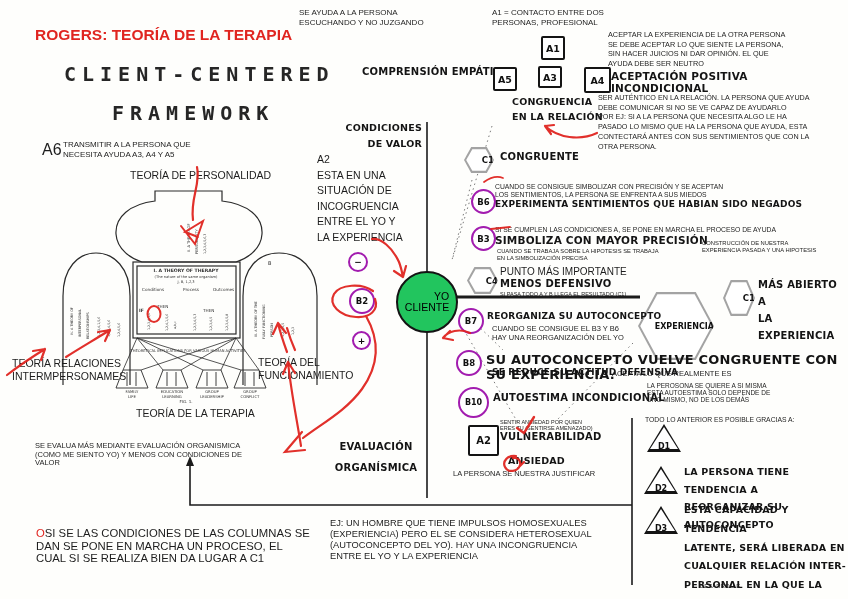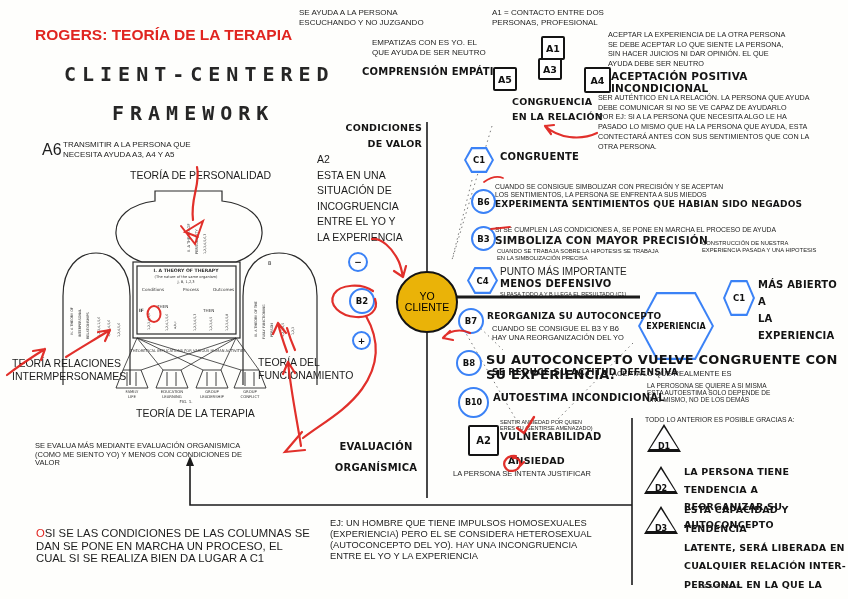--- a/index.html
+++ b/index.html
@@ -8,35 +8,35 @@
   .t{position:absolute;white-space:pre-line;color:#1d1d1d;}
   .pr{font-family:"Liberation Sans",sans-serif;}
   .hw{font-family:"DejaVu Sans",sans-serif;font-weight:700;letter-spacing:.2px;color:#141414;}
   .sk{font-family:"DejaVu Sans Mono",monospace;font-weight:700;color:#262626;}
   .red{color:#e02520;}
   svg.layer{position:absolute;left:0;top:0;z-index:1;}
   svg.overlay{position:absolute;left:0;top:0;z-index:3;pointer-events:none;}
   .t,.box,.circ,.hex,.tri{z-index:2;}
   .box{position:absolute;border:2px solid #141414;background:#fff;display:flex;align-items:center;
        justify-content:center;font:700 9.5px "DejaVu Sans",sans-serif;border-radius:2px;color:#111;}
-  .circ{position:absolute;border:2px solid #3b82f6;border-radius:50%;background:#fff;display:flex;
+  .circ{position:absolute;border:2px solid #a21caf;border-radius:50%;background:#fff;display:flex;
         align-items:center;justify-content:center;font:700 8.5px "DejaVu Sans",sans-serif;color:#111;}
-  .hex{position:absolute;background:#3b82f6;display:flex;align-items:center;justify-content:center;
+  .hex{position:absolute;background:#a3a3a3;display:flex;align-items:center;justify-content:flex-end;
        clip-path:polygon(24% 0,76% 0,100% 50%,76% 100%,24% 100%,0 50%);}
   .hex::before{content:"";position:absolute;inset:2.2px;background:#fff;
        clip-path:polygon(24% 0,76% 0,100% 50%,76% 100%,24% 100%,0 50%);}
   .hex>span{position:relative;font:700 8.5px "DejaVu Sans",sans-serif;color:#111;}
   .tri{position:absolute;background:#141414;display:flex;align-items:flex-end;justify-content:center;
        clip-path:polygon(50% 0,100% 100%,0 100%);}
   .tri::before{content:"";position:absolute;inset:3px;background:#fff;
        clip-path:polygon(50% 0,100% 100%,0 100%);}
   .tri>span{position:relative;font:700 8px "DejaVu Sans",sans-serif;padding-bottom:1px;color:#111;}
   .yocirc{position:absolute;left:396px;top:271px;width:58px;height:58px;border:2.4px solid #141414;
-       border-radius:50%;background:#eab308;display:flex;align-items:center;justify-content:center;
-       text-align:center;font:10.5px/11.5px "Liberation Sans",sans-serif;white-space:pre-line;z-index:2;}
+       border-radius:50%;background:#22c55e;display:flex;align-items:center;justify-content:center;
+       text-align:right;font:10.5px/11.5px "Liberation Sans",sans-serif;white-space:pre-line;z-index:2;}
 </style>
 </head>
 <body>
 
 <div class="page">
 
   <svg class="layer" width="848" height="599" viewBox="0 0 848 599">
     <g stroke="#2a2a2a" stroke-width="1.2" fill="none">
 
       <path d="M155,191 L222,191 L222,201 C248,204 263,217 262,234 C261,250 246,259 236,262 L142,262 C132,259 117,250 116,234 C115,217 130,204 155,201 Z"></path>
@@ -125,22 +125,20 @@
   <div class="t sk" style="left:112px;top:101px;font-size:20px;letter-spacing:6px;">FRAMEWORK</div>
 
   <div class="t pr" style="left:42px;top:141px;font-size:16px;">A6</div>
   <div class="t pr" style="left:63px;top:140px;font-size:8px;line-height:9.6px;">TRANSMITIR A LA PERSONA QUE
 NECESITA AYUDA A3, A4 Y A5</div>
 
   <div class="t pr" style="left:299px;top:8px;font-size:8px;line-height:9.6px;">SE AYUDA A LA PERSONA
 ESCUCHANDO Y NO JUZGANDO</div>
   <div class="t pr" style="left:492px;top:8px;font-size:8px;line-height:9.6px;">A1 = CONTACTO ENTRE DOS
 PERSONAS, PROFESIONAL</div>
-  <div class="t pr" style="left:372px;top:38px;font-size:8px;line-height:9.6px;">EMPATIZAS CON ES YO. EL
-QUE AYUDA DE SER NEUTRO</div>
   <div class="t hw" style="left:362px;top:66px;font-size:10px;">COMPRENSIÓN EMPÁTICA</div>
   <div class="t pr" style="left:608px;top:30px;font-size:7.3px;line-height:9.6px;">ACEPTAR LA EXPERIENCIA DE LA OTRA PERSONA
 SE DEBE ACEPTAR LO QUE SIENTE LA PERSONA,
 SIN HACER JUICIOS NI DAR OPINIÓN. EL QUE
 AYUDA DEBE SER NEUTRO</div>
   <div class="t hw" style="left:611px;top:70px;font-size:10.5px;">ACEPTACIÓN POSITIVA INCONDICIONAL</div>
   <div class="t hw" style="left:512px;top:95px;font-size:9.5px;line-height:14.5px;">CONGRUENCIA
 EN LA RELACIÓN</div>
   <div class="t pr" style="left:598px;top:93px;font-size:7.2px;line-height:9.7px;">SER AUTÉNTICO EN LA RELACIÓN. LA PERSONA QUE AYUDA
 DEBE COMUNICAR SI NO SE VE CAPAZ DE AYUDARLO
@@ -148,21 +146,21 @@
 PASADO LO MISMO QUE HA LA PERSONA QUE AYUDA, ESTA
 CONTECTARÁ ANTES CON SUS SENTIMIENTOS QUE CON LA
 OTRA PERSONA.</div>
 
   <div class="box" style="left:541px;top:36px;width:20px;height:20px;">
       <span>A1</span>
     </div>
   <div class="box" style="left:493px;top:67px;width:20px;height:20px;">
       <span>A5</span>
     </div>
-  <div class="box" style="left:538px;top:58px;width:20px;height:18px;">
+  <div class="box" style="left:538px;top:66px;width:20px;height:18px;">
       <span>A3</span>
     </div>
   <div class="box" style="left:584px;top:67px;width:23px;height:22px;">
       <span>A4</span>
     </div>
 
   <div class="t hw" style="left:330px;top:120px;width:92px;font-size:9.5px;line-height:16px;text-align:right;">CONDICIONES
 DE VALOR</div>
   <div class="t pr" style="left:317px;top:152px;font-size:10.5px;line-height:15.5px;">A2
 ESTA EN UNA
@@ -244,21 +242,21 @@
 ESTA AUTOESTIMA SOLO DEPENDE DE
 UNO MISMO, NO DE LOS DEMÁS</div>
 
   <div class="box" style="left:468px;top:425px;width:27px;height:27px;font-size:10px;">
       <span>A2</span>
     </div>
   <div class="t pr" style="left:500px;top:419px;font-size:5.5px;line-height:6.3px;">SENTIR ANSIEDAD POR QUIEN
 ERES TU (SENTIRSE AMENAZADO)</div>
   <div class="t hw" style="left:500px;top:431px;font-size:10px;">VULNERABILIDAD</div>
   <div class="t hw" style="left:508px;top:455px;font-size:9.5px;">ANSIEDAD</div>
-  <div class="t pr" style="left:453px;top:469px;font-size:7.5px;">LA PERSONA SE INTENTA JUSTIFICAR</div>
+  <div class="t pr" style="left:453px;top:469px;font-size:7.5px;">LA PERSONA SE NUESTRA JUSTIFICAR</div>
 
   <div class="t pr" style="left:645px;top:416px;font-size:6.8px;">TODO LO ANTERIOR ES POSIBLE GRACIAS A:</div>
   <div class="tri" style="left:647px;top:424px;width:34px;height:28px;">
       <span>D1</span>
     </div>
   <div class="tri" style="left:644px;top:466px;width:34px;height:28px;">
       <span>D2</span>
     </div>
   <div class="t hw" style="left:684px;top:463px;font-size:9.5px;line-height:17.5px;">LA PERSONA TIENE TENDENCIA A
 REORGANIZAR SU AUTOCONCEPTO</div>

